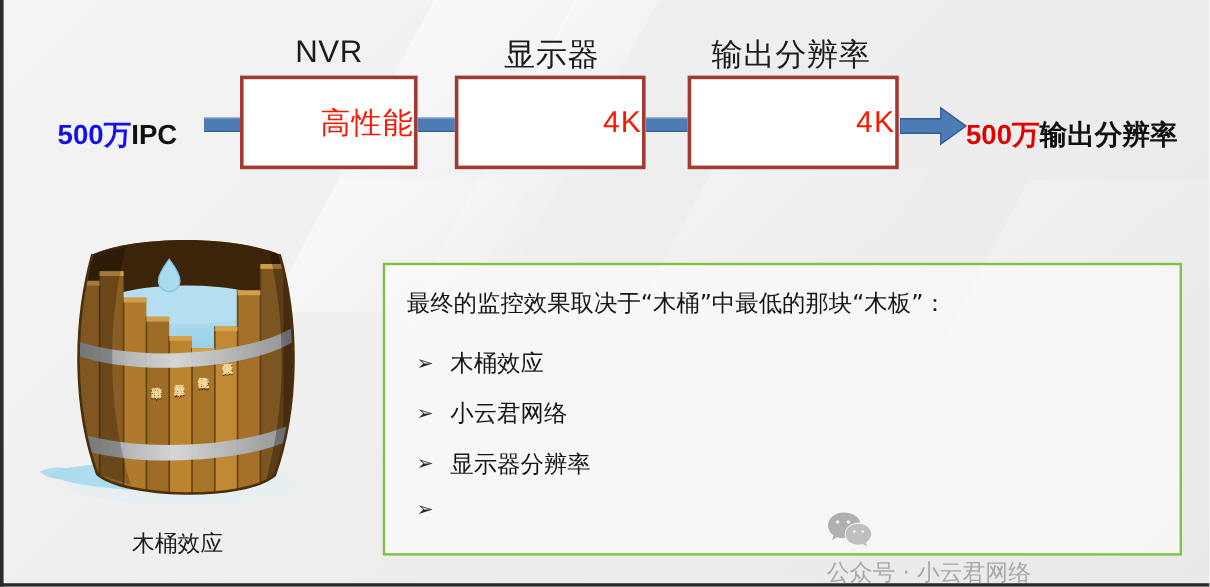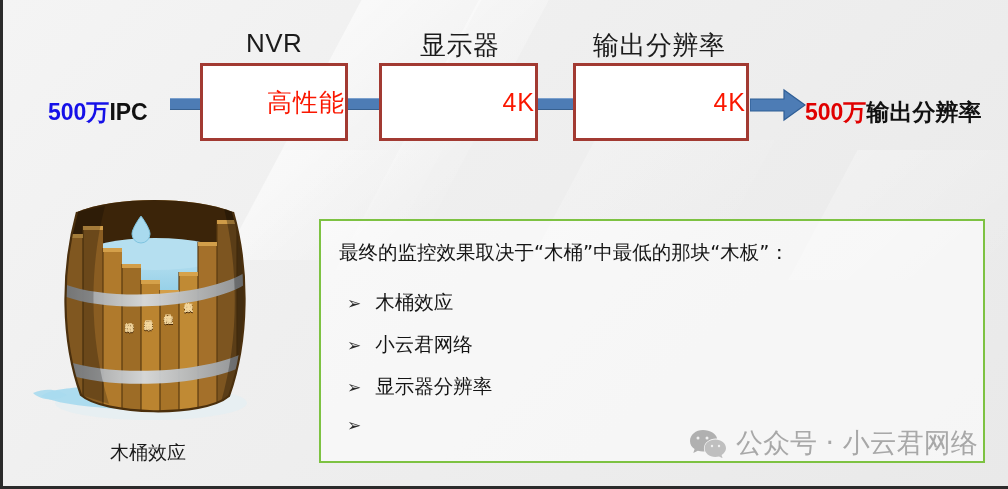--- a/index.html
+++ b/index.html
@@ -106,24 +106,25 @@
   }
   .bullet-mark { font-size: 17px; color: #2a2a2a; }
   .b0 { top: 68px; }
   .b1 { top: 110px; }
   .b2 { top: 152px; }
   .b3 { top: 194px; }
 
   
   .watermark {
     position: absolute; left: 686px; top: 425px;
-    display: flex; align-items: center; gap: 9px;
-    color: #a8a8a8; font-size: 27px;
+    display: flex; gap: 9px;
+    color: #a8a8a8; font-size: 19px;
     font-family: "DejaVu Sans", sans-serif;
     white-space: nowrap;
+    flex-direction: column;
   }
 </style>
 </head>
 <body>
 
 <div id="slide">
 
   <div class="swoosh sw1"></div>
   <div class="swoosh sw2"></div>
   <div class="swoosh sw3"></div>

